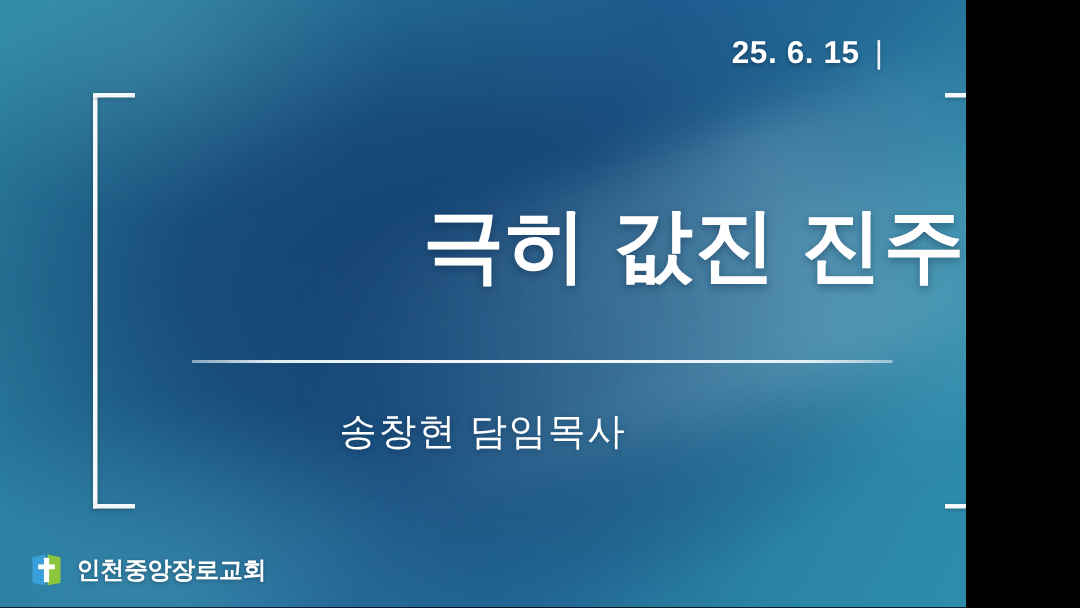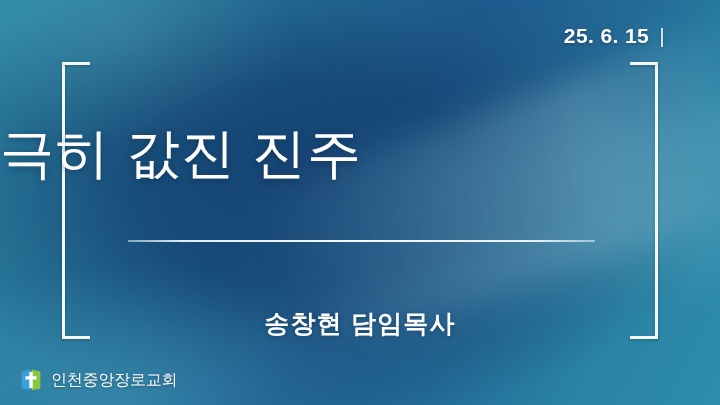--- a/index.html
+++ b/index.html
@@ -6,21 +6,21 @@
     margin: 0;
     padding: 0;
     background: #000;
   }
   body {
     font-family: "Liberation Sans", "DejaVu Sans", sans-serif;
   }
 
   #slide {
     position: relative;
-    width: 720px;
+    width: 644px;
     height: 405px;
     overflow: hidden;
     
     background:
       linear-gradient(118deg,
         #2e89a6 0%,
         #2a7fa0 18%,
         #256f98 34%,
         #1f5c92 52%,
         #236a96 68%,
@@ -150,59 +150,58 @@
       rgba(244,250,253,1) 50%,
       rgba(238,246,251,0.95) 88%,
       rgba(226,238,246,0.55) 100%);
   }
 
   
   .title {
     position: absolute;
     left: 0;
     right: 0;
-    top: 125px;
-    text-align: left;
+    top: 136px;
+    text-align: right;
     color: #ffffff;
     font-size: 54px;
-    font-weight: 400;
+    font-weight: 700;
     letter-spacing: 1px;
     line-height: 1.05;
     text-shadow: 0 2px 6px rgba(8,32,60,0.40);
   }
 
   
   .speaker {
     position: absolute;
     left: 0;
     right: 0;
     top: 271px;
     text-align: center;
     color: #ffffff;
     font-size: 25px;
-    font-weight: 700;
+    font-weight: 400;
     letter-spacing: 1.2px;
     text-shadow: 0 1px 4px rgba(8,32,60,0.35);
-    margin-top: 36px;
   }
 
   
   .logo {
     position: absolute;
     left: 18px;
     bottom: 12px;
     display: flex;
     align-items: center;
     gap: 7px;
   }
   .logo-mark { width: 26px; height: 26px; display: block; }
   .logo-text {
     color: #ffffff;
     font-size: 16px;
-    font-weight: 400;
+    font-weight: 700;
     letter-spacing: -0.2px;
     text-shadow: 0 1px 3px rgba(0,0,0,0.30);
   }
 </style>
 </head>
 <body>
 
 <div id="slide">
 
   <div class="bg-core"></div>

